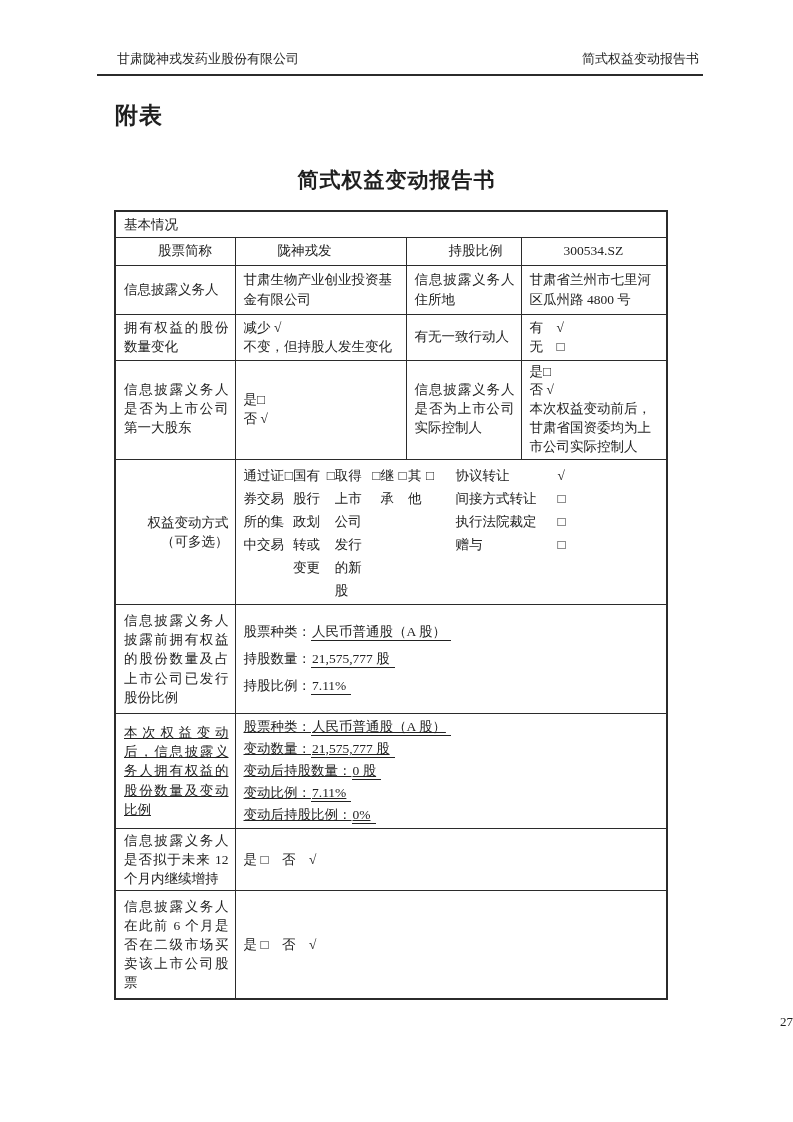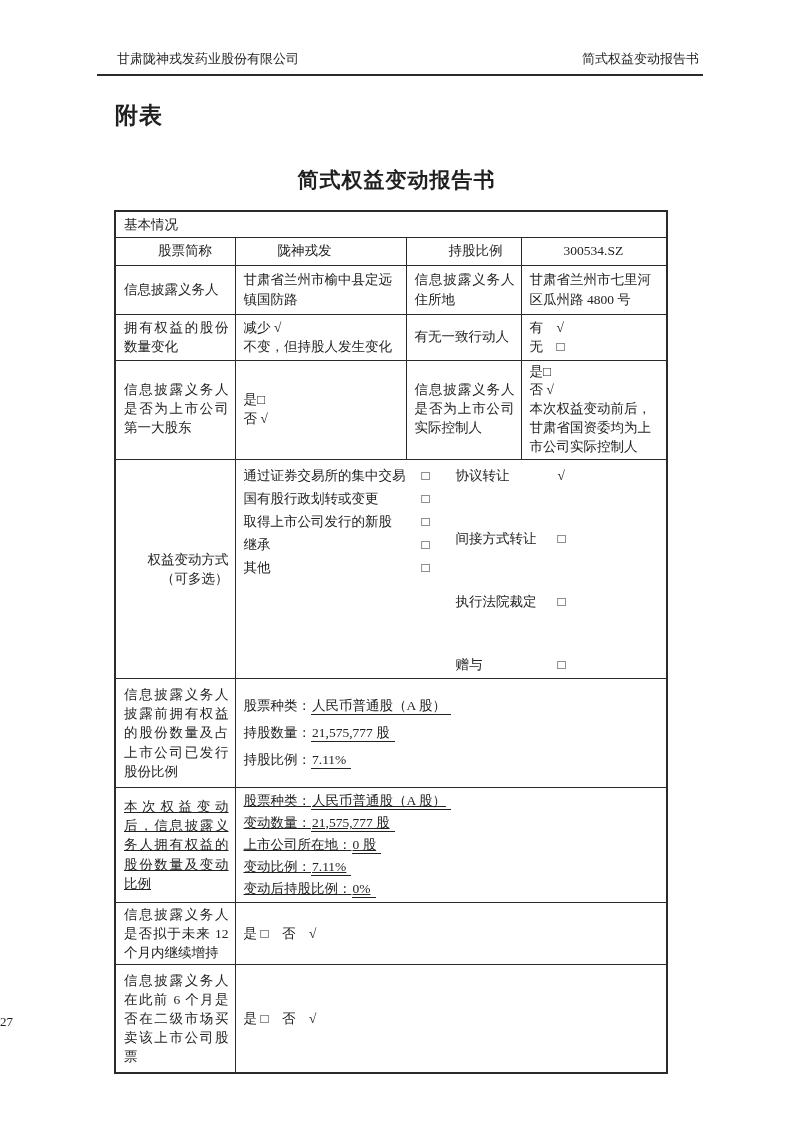--- a/index.html
+++ b/index.html
@@ -43,30 +43,30 @@
   tr.h-r3 td { height:49px; }
   tr.h-r4 td { height:46px; }
   tr.h-r5 td { height:93px; line-height:1.4; }
   tr.h-r6 td { height:123px; }
   tr.h-r7 td { height:109px; }
   tr.h-r8 td { height:110px;text-decoration:underline; }
   tr.h-r9 td { height:58px; }
   tr.h-r10 td { height:108px; }
   
   .opts { display:flex; gap:20px; line-height:23px; padding-top:2px; }
-  .opt-col-a { width:192px; display:flex; flex-direction:column; }
-  .opt-col-b { width:116px; display:flex; flex-direction:column;gap:40px; }
+  .opt-col-a { width:192px; display:flex; flex-direction:row; }
+  .opt-col-b { width:116px; display:flex; flex-direction:column; }
   .opt { display:flex; justify-content:space-between; }
   .opt .mark { width:14px; text-align:left; }
   
   .vlines-loose { line-height:27px; }
   .vlines-mid { line-height:22px; }
   .page-number {
     position:absolute; left:0; right:0; top:1014px;
-    text-align:left; font-size:13px;
+    text-align:right; font-size:13px;
   }
 </style>
 </head>
 <body>
 
 <div class="page">
 
   <div class="running-header">
     <span>甘肃陇神戎发药业股份有限公司</span>
     <span>简式权益变动报告书</span>
@@ -92,21 +92,21 @@
 
     <tr class="h-r2">
       <td class="lbl">股票简称</td>
       <td>陇神戎发</td>
       <td class="lbl">持股比例</td>
       <td>300534.SZ</td>
     </tr>
 
     <tr class="h-r3">
       <td class="lbl">信息披露义务人</td>
-      <td>甘肃省兰州市榆中县定远镇国防路</td>
+      <td>甘肃生物产业创业投资基金有限公司</td>
       <td class="lbl">信息披露义务人住所地</td>
       <td>甘肃省兰州市七里河区瓜州路 4800 号</td>
     </tr>
 
     <tr class="h-r4">
       <td class="lbl">拥有权益的股份数量变化</td>
       <td class="pre">减少 √
 不变，但持股人发生变化</td>
       <td class="lbl">有无一致行动人</td>
       <td class="pre">有　√
@@ -192,21 +192,21 @@
       <td class="lbl">本次权益变动后，信息披露义务人拥有权益的股份数量及变动比例</td>
       <td colspan="3">
         <div class="vlines-mid">
           <div>
             <span>股票种类：</span><span class="u">人民币普通股（A 股）</span>
           </div>
           <div>
             <span>变动数量：</span><span class="u">21,575,777 股</span>
           </div>
           <div>
-            <span>上市公司所在地：</span><span class="u">0 股</span>
+            <span>变动后持股数量：</span><span class="u">0 股</span>
           </div>
           <div>
             <span>变动比例：</span><span class="u">7.11%</span>
           </div>
           <div>
             <span>变动后持股比例：</span><span class="u">0%</span>
           </div>
         </div>
       </td>
     </tr>

